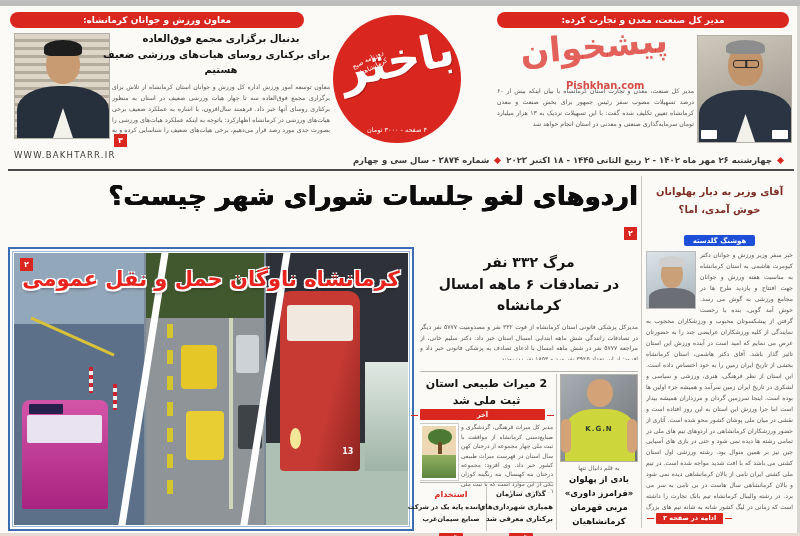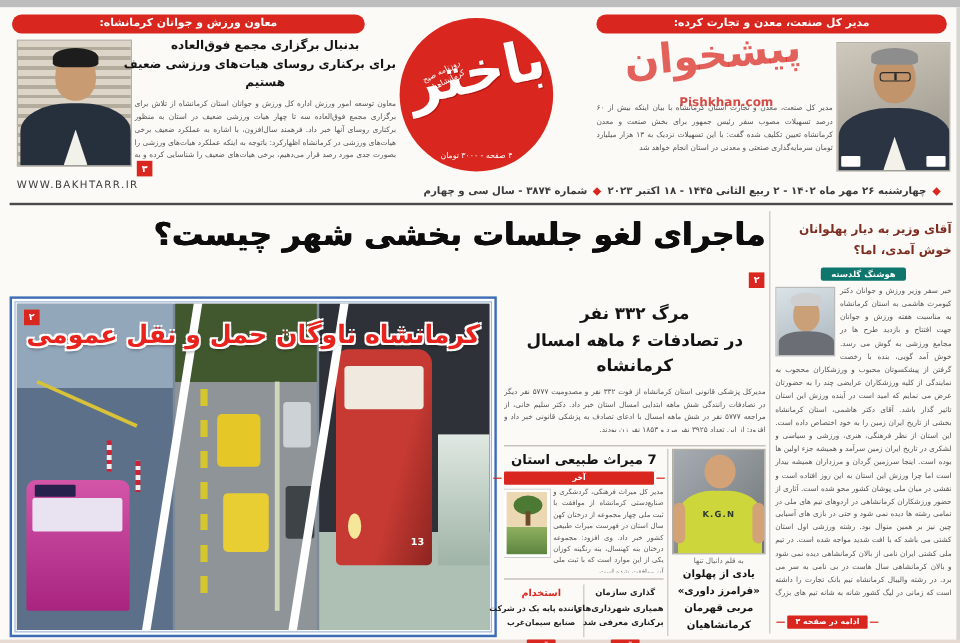--- a/index.html
+++ b/index.html
@@ -58,23 +58,23 @@
   .collage-inner{position:absolute;inset:4px;overflow:hidden;background:#7d8b99}
   .panel{position:absolute;top:0;bottom:0}
   .seam{position:absolute;top:-8%;height:116%;width:7px;background:#fff;transform:rotate(9deg);z-index:3}
   .collage-title{position:absolute;left:0;right:0;text-align:center;font-weight:bold;color:#e8231d;z-index:5;
       text-shadow:-1.5px -1.5px 0 #fff,1.5px -1.5px 0 #fff,-1.5px 1.5px 0 #fff,1.5px 1.5px 0 #fff,0 2.5px 3px rgba(0,0,0,.4)}
   .collage-title span{display:block;white-space:nowrap}
 
   
   .ed-label{border:1px solid #d9261f;color:#d9261f;font-size:8.5px;font-weight:bold;text-align:center;
             height:15px;line-height:14px}
-  .ed-headline{font-weight:bold;color:#7e2d22;font-size:10px;line-height:1.8;margin-top:6px}
+  .ed-headline{font-weight:bold;color:#7e2d22;text-align:center;font-size:10px;line-height:1.8;margin-top:6px}
   .ed-headline span{display:block;white-space:nowrap}
-  .ed-author{display:table;margin:4px auto 4px;background:#0f766e;color:#fff;font-size:7px;font-weight:bold;
+  .ed-author{display:table;margin:16px auto 4px;background:#1d4ed8;color:#fff;font-size:7px;font-weight:bold;
              padding:1.5px 9px;border-radius:2px;white-space:nowrap}
   .ed-photo{float:left;width:50px;height:58px;margin:1px 4px 3px 0;border:1px solid #bbb;position:relative;
             background:linear-gradient(160deg,#d9e3e8,#a9b4ba);overflow:hidden}
 
   .smallbox-line{display:block;font-weight:bold;color:#222;font-size:7px;line-height:1.8;text-align:center;white-space:nowrap}
   .vline{background:#c9c6c0;width:1px}
   .hline{background:#b9b6b0;height:1px}
 </style>
 </head>
 <body>
@@ -129,21 +129,21 @@
   <div class="abs ltr" style="left:566px;top:80px;font-size:10px;font-weight:bold;color:rgba(204,32,28,.8);z-index:6;pointer-events:none">Pishkhan.com</div>
 
   <div class="abs dateline" style="right:14px;top:155px">
     <span class="diamond"></span>
     <span>چهارشنبه ۲۶ مهر ماه ۱۴۰۲ - ۲ ربیع الثانی ۱۴۴۵ - ۱۸ اکتبر ۲۰۲۳</span>
     <span class="diamond"></span>
     <span>شماره ۳۸۷۴ - سال سی و چهارم</span>
   </div>
   <div class="abs rule" style="left:8px;right:6px;top:169px;height:1.5px"></div>
 
-  <div class="abs" style="left:180px;top:180px;width:458px;text-align:center;font-size:26px;font-weight:bold;color:#0d0d0d;line-height:1.3;white-space:nowrap;text-shadow:.4px 0 currentColor,-.4px 0 currentColor">ماجرای لغو جلسات بخشی شهر چیست؟</div>
+  <div class="abs" style="left:180px;top:180px;width:458px;text-align:center;font-size:26px;font-weight:bold;color:#0d0d0d;line-height:1.3;white-space:nowrap;text-shadow:.4px 0 currentColor,-.4px 0 currentColor">اردوهای لغو جلسات شورای شهر چیست؟</div>
   <span class="abs numtag" style="left:624px;top:227px">۲</span>
 
   <div class="abs vline" style="left:641px;top:176px;bottom:8px"></div>
   <div class="abs" style="left:646px;top:177px;width:147px;height:353px">
     <div class="ed-headline">
       <span>آقای وزیر به دیار پهلوانان</span>
       <span>خوش آمدی، اما؟</span>
     </div>
     <div class="ed-author">هوشنگ گلدسته</div>
     <div class="bodytxt" style="font-size:6.1px;line-height:1.8;height:262px">
@@ -201,22 +201,23 @@
     <span>مرگ ۳۳۲ نفر</span>
     <span>در تصادفات ۶ ماهه امسال</span>
     <span>کرمانشاه</span>
   </div>
   <div class="abs bodytxt" style="left:420px;top:322px;width:218px;height:38px;font-size:6.1px">مدیرکل پزشکی قانونی استان کرمانشاه از فوت ۳۳۲ نفر و مصدومیت ۵۷۷۷ نفر دیگر در تصادفات رانندگی شش ماهه ابتدایی امسال استان خبر داد. دکتر سلیم خانی، از مراجعه ۵۷۷۷ نفر در شش ماهه امسال با ادعای تصادف به پزشکی قانونی خبر داد و افزود: از این تعداد ۳۹۲۵ نفر مرد و ۱۸۵۳ نفر زن بودند.</div>
 
   <div class="abs hline" style="left:420px;top:371px;width:218px"></div>
 
   <div class="abs" style="left:420px;top:376px;width:133px">
     <div class="hl" style="font-size:11px;line-height:1.5">
-      <span>7 میراث طبیعی استان</span>
+      <span>2 میراث طبیعی استان</span>
       <span style="white-space:nowrap">
+        <span>ثبت ملی شد</span>
         <span class="tag" style="margin-right:8px;vertical-align:2px">آخر</span>
       </span>
     </div>
     <div class="bodytxt" style="font-size:5.8px;line-height:1.62;height:70px;margin-top:3px">
       <div style="float:left;width:38px;height:56px;margin:1px 3px 2px 0;border:2px solid #fff;box-shadow:0 0 0 1px #ccc;overflow:hidden">
         <div style="height:55%;background:#ecd9b4;position:relative">
           <div style="position:absolute;left:6px;top:3px;width:24px;height:16px;border-radius:50%;background:#4c7a34"></div>
           <div style="position:absolute;left:16px;top:16px;width:4px;height:12px;background:#6e4a26"></div>
         </div>
         <div style="height:45%;background:linear-gradient(#8fb05e,#5d8440)"></div>

